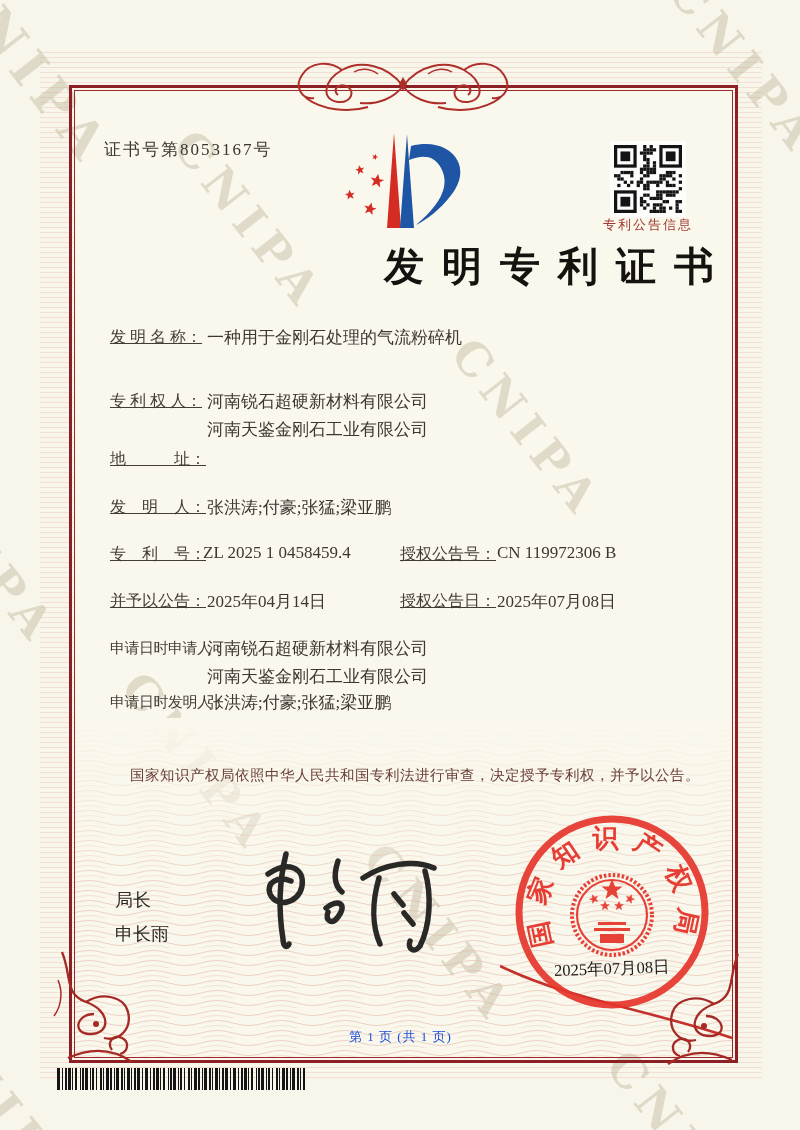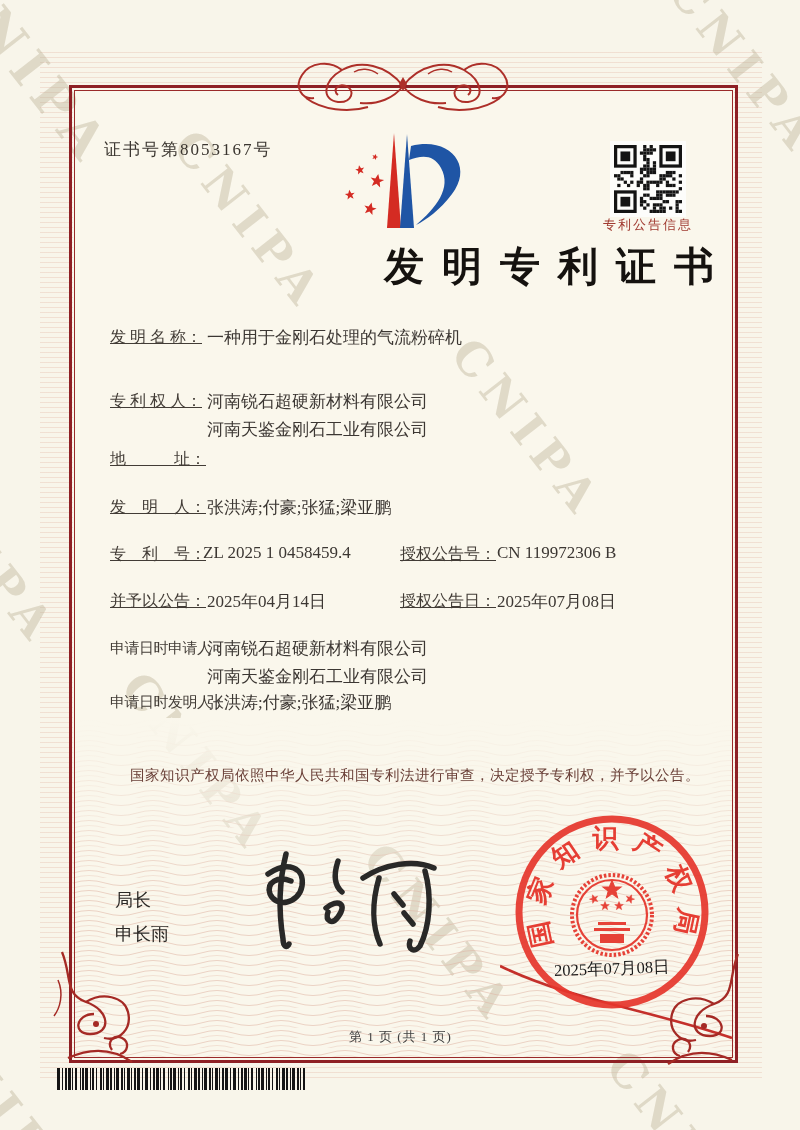--- a/index.html
+++ b/index.html
@@ -30,21 +30,21 @@
   .title{left:69px;top:239px;width:663px;text-align:right;font-size:40px;font-weight:bold;
     letter-spacing:18px;padding-left:27px;box-sizing:border-box;color:#15120f;}
   .lab{font-size:16px;color:#423c36;text-decoration:underline;}
   .lab-sm{font-size:15px;letter-spacing:-.5px;color:#423c36;}
   .val{font-size:17px;color:#3c3733;}
   .statement{left:80px;top:760px;width:646px;text-align:center;font-size:14.5px;
     line-height:30px;color:#6a4038;letter-spacing:.5px;margin-left:12px;}
   .signer{font-family:"Liberation Sans","DejaVu Sans",sans-serif;font-size:18px;color:#2c2926;z-index:7;}
   .sig{left:228px;top:846px;z-index:7;}
   .seal{left:512px;top:812px;z-index:7;}
-  .footer{left:69px;top:1028px;width:663px;text-align:center;font-size:13px;color:#404040;letter-spacing:1px;}
+  .footer{left:69px;top:1028px;width:663px;text-align:center;font-size:13px;color:#1d4ed8;letter-spacing:1px;}
   .barcode{left:57px;top:1068px;z-index:6;}
   .orn{position:absolute;z-index:5;pointer-events:none;}
 </style>
 </head>
 <body>
 
 <div class="page">
 
   <div class="mtint"></div>
   <div class="inner-bg"></div>

